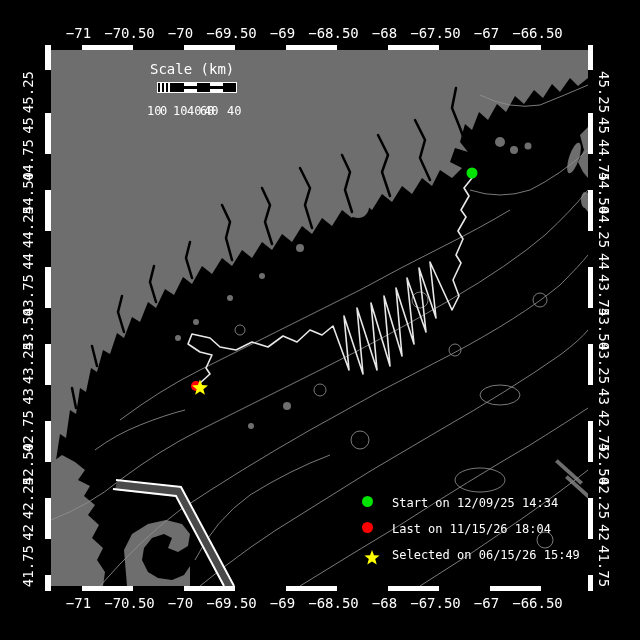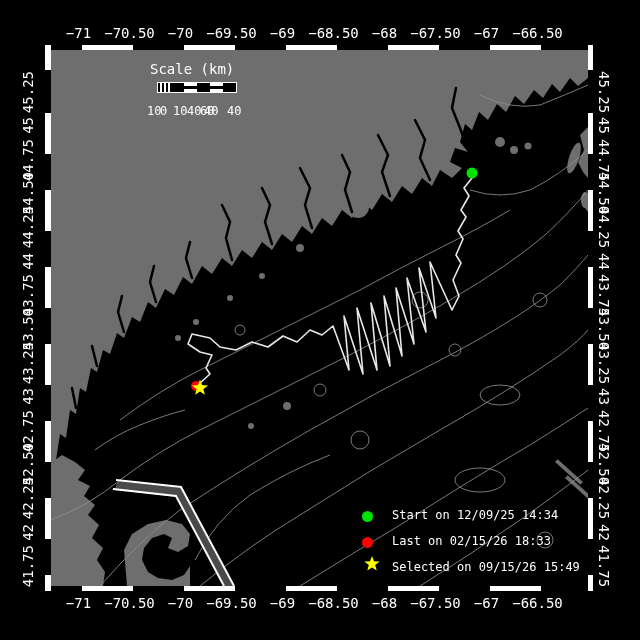--- a/index.html
+++ b/index.html
@@ -55,21 +55,21 @@
   .scale-title{position:absolute;left:150px;top:61px;width:92px;font-size:14px}
   .scale-bar{position:absolute;left:157px;top:82px;width:80px;height:11px;border:1px solid #fff;background:#fff;display:flex}
   .scale-bar .seg{width:13px;height:100%}
   .seg.hatch{background:repeating-linear-gradient(90deg,#000 0 2px,#fff 2px 4px)}
   .seg.black{background:#000}
   .seg.split{background:linear-gradient(180deg,#fff 0 3px,#000 3px 6px,#fff 6px 9px)}
   .scale-num{position:absolute;top:104px;width:20px;font-size:12px}
 
   
   .legend{position:absolute;left:362px;top:496px}
-  .legend-row{display:flex;align-items:flex-end;height:26px}
+  .legend-row{display:flex;align-items:flex-start;height:26px}
   .legend-marker{width:22px;display:flex;align-items:center;justify-content:flex-start}
   .legend-dot{width:11px;height:11px;border-radius:50%}
   .legend-dot.start{background:var(--c-start-marker)}
   .legend-dot.last{background:var(--c-last-marker)}
   .legend-label{font-size:12px;white-space:nowrap;padding-left:8px}
 </style>
 </head>
 <body>
 
 <div class="zebra top"></div>
@@ -312,23 +312,23 @@
   <div class="legend-row">
     <span class="legend-marker">
         <span class="legend-dot start"></span>
       </span>
     <span class="legend-label">Start on 12/09/25 14:34</span>
   </div>
   <div class="legend-row">
     <span class="legend-marker">
         <span class="legend-dot last"></span>
       </span>
-    <span class="legend-label">Last on 02/15/26 18:33</span>
+    <span class="legend-label">Last on 11/15/26 18:04</span>
   </div>
   <div class="legend-row">
     <span class="legend-marker">
       <svg width="20" height="20" viewBox="-10 -10 20 20">
           <polygon class="star-selected" points="0,-8 2,-2.8 7.6,-2.5 3.2,1.1 4.7,6.5 0,3.4 -4.7,6.5 -3.2,1.1 -7.6,-2.5 -2,-2.8"></polygon>
         </svg>
     </span>
-    <span class="legend-label">Selected on 09/15/26 15:49</span>
+    <span class="legend-label">Selected on 06/15/26 15:49</span>
   </div>
 </div>
 
 </body></html>

